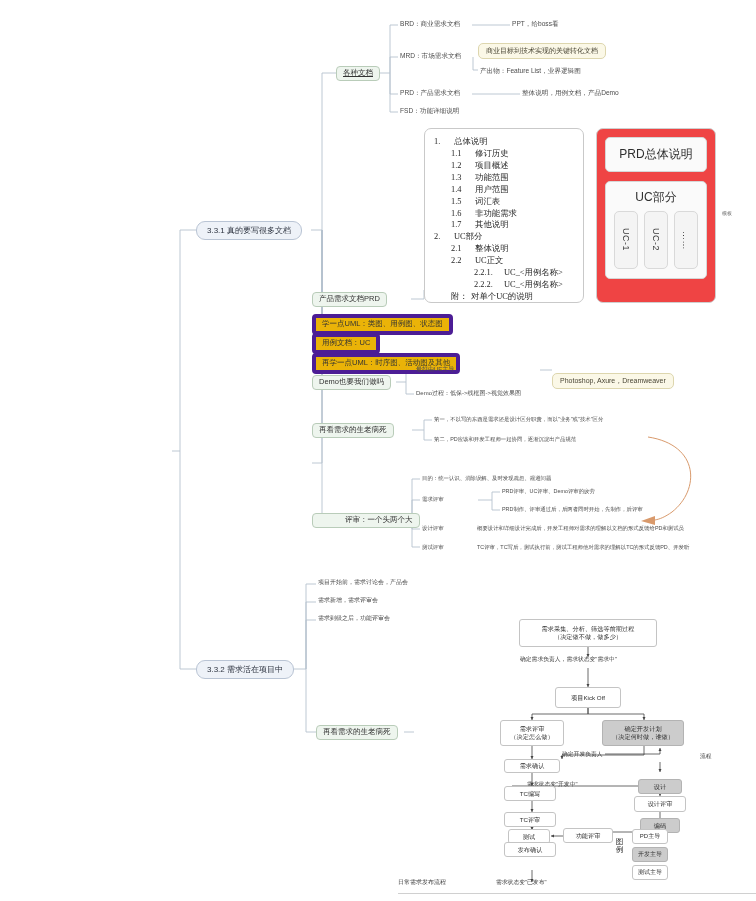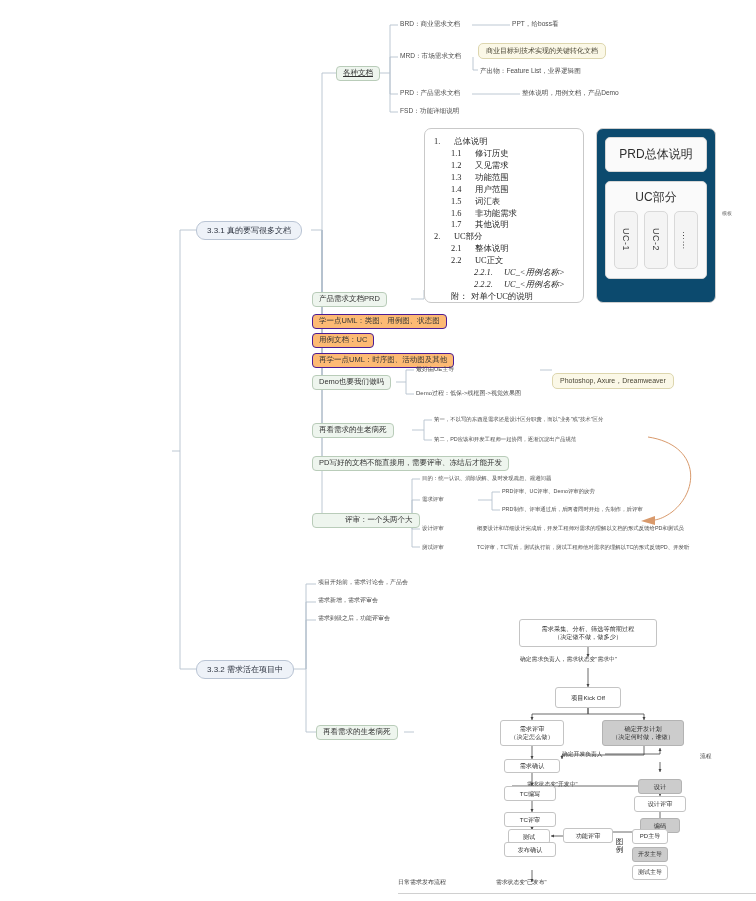--- a/index.html
+++ b/index.html
@@ -23,22 +23,22 @@
   
   .pill {
     border:1px solid #b9ccb9;
     background:#eef5ee;
     border-radius:4px;
     padding:2px 6px;
     font-size:7.5px;
     color:#333;
   }
   .pill.blue {
-    border:1px solid #4c1d95;
-    background:#fdba74;
+    border:4px solid #4c1d95;
+    background:#eab308;
   }
   .root {
     border:1px solid #b9c0cc;
     background:#f2f4f8;
     border-radius:9px;
     padding:5px 12px;
     font-size:9px;
     color:#2e2e2e;
     box-shadow:0 0 0 1px #fff inset;
   }
@@ -74,32 +74,32 @@
     border-radius:7px;
     background:#fff;
     padding:7px 9px;
     font-family:"Liberation Serif","DejaVu Serif",serif;
     font-size:8.4px;
     color:#262626;
     line-height:1.42;
   }
   .outline .l0 { padding-left:0px; }
   .outline .l1 { padding-left:17px; }
-  .outline .l2 { padding-left:40px;font-style:italic; }
+  .outline .l2 { padding-left:40px; }
   .outline .l3 { padding-left:17px; }
   .outline .num { display:inline-block; width:20px; }
   .outline .num2 { display:inline-block; width:24px; }
   .outline .num3 { display:inline-block; width:30px; }
 
   
   .tmpl {
     position:absolute;
     border:1px solid #cfcfcf;
     border-radius:7px;
-    background:#0c4a6e;
+    background:#ef4444;
     padding:8px;
   }
   .tmpl .bx {
     border:1px solid #d6d6d6;
     border-radius:5px;
     background:#fafafa;
     text-align:center;
     font-size:12px;
     color:#2f2f2f;
     padding:8px 0;
@@ -253,21 +253,21 @@
   <div class="node txt" style="left:478px; top:66px;">产出物：Feature List，业界逻辑图</div>
 
   <div class="node txt" style="left:398px; top:88px;">PRD：产品需求文档</div>
   <div class="node txt" style="left:520px; top:88px;">整体说明，用例文档，产品Demo</div>
 
   <div class="node txt" style="left:398px; top:106px;">FSD：功能详细说明</div>
 
   <div class="outline" id="outline-panel" style="left:424px; top:128px; width:160px; height:175px;">
       <div class="l0"><span class="num">1.</span><span>总体说明</span></div>
       <div class="l1"><span class="num2">1.1</span><span>修订历史</span></div>
-      <div class="l1"><span class="num2">1.2</span><span>又见需求</span></div>
+      <div class="l1"><span class="num2">1.2</span><span>项目概述</span></div>
       <div class="l1"><span class="num2">1.3</span><span>功能范围</span></div>
       <div class="l1"><span class="num2">1.4</span><span>用户范围</span></div>
       <div class="l1"><span class="num2">1.5</span><span>词汇表</span></div>
       <div class="l1"><span class="num2">1.6</span><span>非功能需求</span></div>
       <div class="l1"><span class="num2">1.7</span><span>其他说明</span></div>
       <div class="l0"><span class="num">2.</span><span>UC部分</span></div>
       <div class="l1"><span class="num2">2.1</span><span>整体说明</span></div>
       <div class="l1"><span class="num2">2.2</span><span>UC正文</span></div>
       <div class="l2"><span class="num3">2.2.1.</span><span>UC_&lt;用例名称&gt;</span></div>
       <div class="l2"><span class="num3">2.2.2.</span><span>UC_&lt;用例名称&gt;</span></div>
@@ -300,21 +300,20 @@
   <div class="node pill" style="left:312px; top:375px;">Demo也要我们做吗</div>
 
   <div class="node txt tiny" style="left:414px; top:365px;">最好由UE主导</div>
   <div class="node txt tiny" style="left:414px; top:389px;">Demo过程：低保-&gt;线框图-&gt;视觉效果图</div>
   <div class="node note" style="left:552px; top:373px;">Photoshop, Axure，Dreamweaver</div>
 
   <div class="node pill" style="left:312px; top:423px;">再看需求的生老病死</div>
   <div class="node txt vtiny" style="left:432px; top:415px;">第一，不以写的东西是需求还是设计区分职责，而以"业务"或"技术"区分</div>
   <div class="node txt vtiny" style="left:432px; top:435px;">第二，PD应该和开发工程师一起协同，逐渐沉淀出产品规范</div>
 
-  <div class="node pill" style="left:312px; top:456px;">PD写好的文档不能直接用，需要评审、冻结后才能开发</div>
   <div class="node pill" style="left:312px; top:513px;padding-left:32px;">评审：一个头两个大</div>
 
   <div class="node txt vtiny" style="left:420px; top:474px;">目的：统一认识、消除误解、及时发现疏忽、规避问题</div>
 
   <div class="node txt vtiny" style="left:420px; top:495px;">需求评审</div>
   <div class="node txt vtiny" style="left:500px; top:487px;">PRD评审、UC评审、Demo评审的疲劳</div>
   <div class="node txt vtiny" style="left:500px; top:505px;">PRD制作、评审通过后，后两者同时开始，先制作，后评审</div>
 
   <div class="node txt vtiny" style="left:420px; top:524px;">设计评审</div>
   <div class="node txt vtiny" style="left:475px; top:524px;">概要设计和详细设计完成后，开发工程师对需求的理解以文档的形式反馈给PD和测试员</div>

